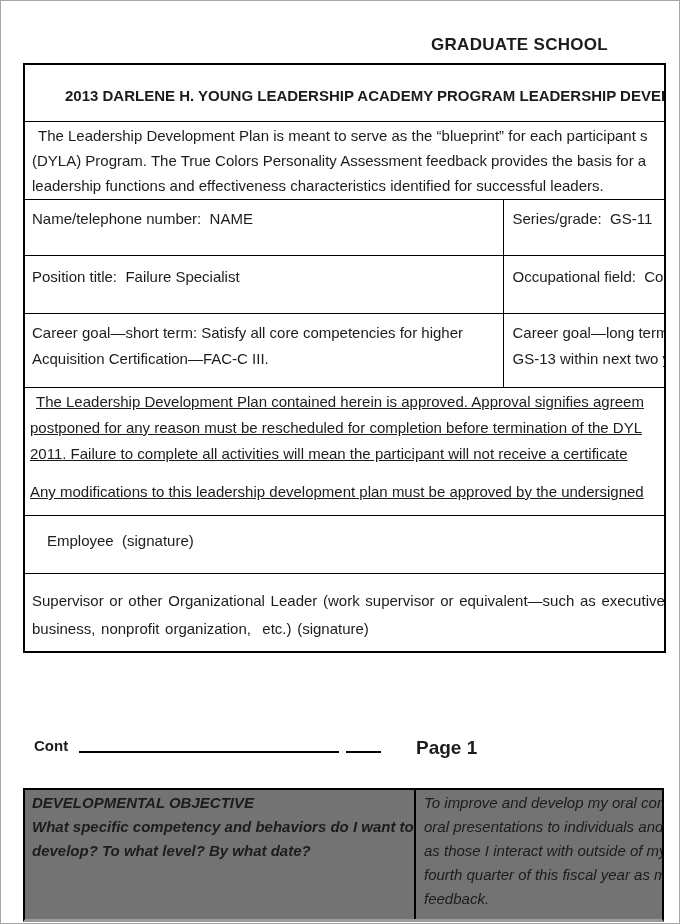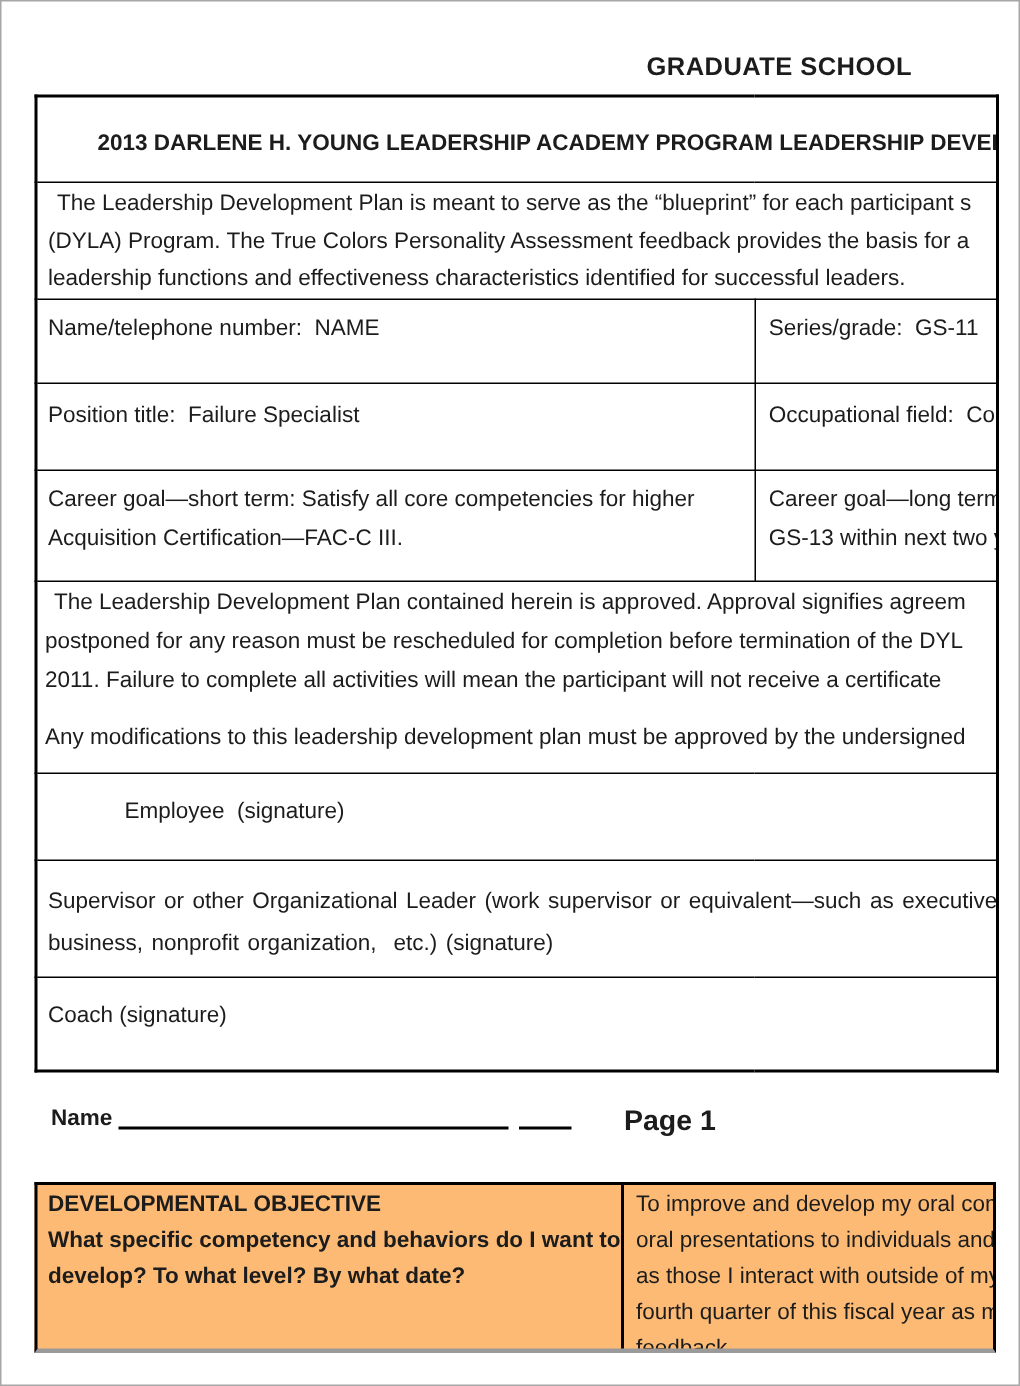--- a/index.html
+++ b/index.html
@@ -44,42 +44,43 @@
   .cl { white-space: pre; overflow: hidden; }
   .title-cell  { height: 56px; padding: 22px 0 0 40px; font-weight: bold; }
   .intro-cell  { height: 77px; padding: 1px 0 0 7px;  line-height: 25px; }
   .intro-cell .first { padding-left: 6px; }
   .name-cell   { height: 55px; padding: 10px 0 0 7px; }
   .series-cell { height: 55px; padding: 10px 0 0 9px; }
   .pos-cell    { height: 57px; padding: 12px 0 0 7px; }
   .occ-cell    { height: 57px; padding: 12px 0 0 9px; }
   .career-cell { height: 73px; padding: 6px 0 0 7px; line-height: 26px; }
   .career-cell.right { padding-left: 9px; }
-  .appr-cell   { height: 127px; padding: 1px 0 0 5px; line-height: 26px; }
+  .appr-cell   { height: 127px; padding: 1px 0 0 5px; line-height: 26px; text-decoration: underline; }
   .appr-cell .first { padding-left: 6px; }
   .appr-gap    { height: 12px; }
-  .emp-cell    { height: 57px; padding: 16px 0 0 22px; margin-left: 36px; }
+  .emp-cell    { height: 57px; padding: 16px 0 0 22px; }
   .sup-cell    { height: 77px; padding: 13px 0 0 7px; line-height: 28px; word-spacing: 1.5px; }
   .coach-cell  { height: 61px; padding: 16px 0 0 7px; }
   
   .f-name { position: absolute; left: 33px;  top: 736px; font-size: 15px; font-weight: bold; white-space: pre; }
   .f-line-long  { position: absolute; left: 78px;  top: 737px; width: 260px; height: 15px; border-bottom: 2px solid #000; }
   .f-line-short { position: absolute; left: 345px; top: 737px; width: 35px;  height: 15px; border-bottom: 2px solid #000; }
   .f-page { position: absolute; left: 415px; top: 736px; font-size: 19px; font-weight: bold; white-space: pre; }
   
   .obj-table {
     position: absolute;
     left: 22px;
     top: 787px;
     width: 641px;
-    height: 114px;
+    height: 134px;
     border: 2px solid #000;
     border-bottom: 3px solid #9a9a9a;
     display: flex;
-    background: #fdba74;
+    background: #737373;
+    font-style: italic;
   }
   .obj-left {
     width: 391px;
     border-right: 2px solid #000;
     padding: 1px 0 0 7px;
     font-size: 15px;
     font-weight: bold;
     line-height: 24px;
     overflow: hidden;
   }
@@ -165,29 +166,24 @@
         </td>
       </tr>
       <tr>
         <td colspan="2">
           <div class="sup-cell">
             <div class="cl">Supervisor or other Organizational Leader (work supervisor or equivalent—such as executive l</div>
             <div class="cl">business, nonprofit organization,  etc.) (signature)</div>
           </div>
         </td>
       </tr>
-      <tr>
-        <td colspan="2">
-          <div class="cl coach-cell">Coach (signature)</div>
-        </td>
-      </tr>
     </tbody>
   </table>
 
-  <div class="f-name">Name</div>
+  <div class="f-name">Cont</div>
   <div class="f-line-long"></div>
   <div class="f-line-short"></div>
   <div class="f-page">Page 1</div>
 
   <div class="obj-table">
     <div class="obj-left">
       <div class="cl">DEVELOPMENTAL OBJECTIVE</div>
       <div class="cl">What specific competency and behaviors do I want to</div>
       <div class="cl">develop? To what level? By what date?</div>
     </div>

